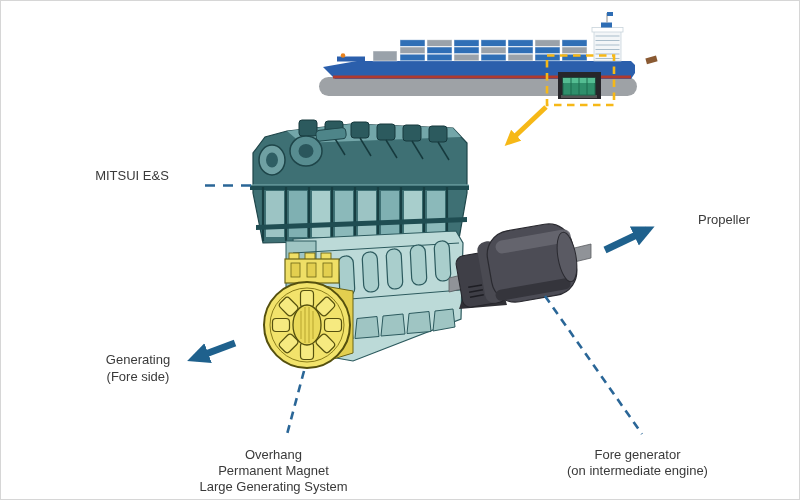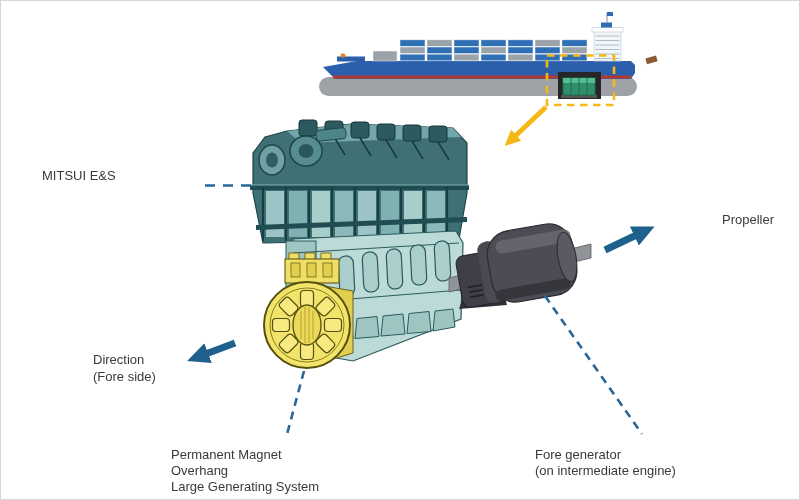--- a/index.html
+++ b/index.html
@@ -4,21 +4,21 @@
 <style>
   html,body{margin:0;padding:0;background:#fff;}
   #stage{
     position:relative;width:800px;height:500px;background:#fff;
     border:1px solid #d6d6d6;box-sizing:border-box;overflow:hidden;
     font-family:"Liberation Sans",sans-serif;
   }
   #diagram-svg{position:absolute;left:0;top:0;}
   .lbl{
     position:absolute;font-size:13px;line-height:16px;color:var(--text,#3a3a3a);
-    text-align:left;white-space:nowrap;
+    text-align:center;white-space:nowrap;
   }
   .lbl3{line-height:15.8px;}
 </style>
 </head>
 <body>
 
 <div id="stage">
 
 <svg id="diagram-svg" width="800" height="500" viewBox="0 0 800 500">
   <defs>
@@ -228,30 +228,30 @@
   </g>
 
   <line x1="604" y1="249" x2="646" y2="229" stroke="var(--arrow-blue,#1F618D)" stroke-width="7" marker-end="url(#mBlue)"></line>
   <line x1="234" y1="342" x2="194" y2="357" stroke="var(--arrow-blue,#1F618D)" stroke-width="7" marker-end="url(#mBlue)"></line>
 </svg>
 
 <div class="lbl" style="left:41px;top:167px;width:180px">
   <div>MITSUI E&amp;S</div>
 </div>
 
-<div class="lbl" style="left:673px;top:211px;width:100px;text-align:right">Propeller</div>
+<div class="lbl" style="left:673px;top:211px;width:100px;text-align:center">Propeller</div>
 
 <div class="lbl" style="left:92px;top:350px;width:90px;line-height:17px">
-  <div>Direction</div>
+  <div>Generating</div>
   <div>(Fore side)</div>
 </div>
 
 <div class="lbl lbl3" style="left:170px;top:446px;width:205px">
+  <div>Overhang</div>
   <div>Permanent Magnet</div>
-  <div>Overhang</div>
   <div>Large Generating  System</div>
 </div>
 
 <div class="lbl lbl3" style="left:534px;top:446px;width:205px">
   <div>Fore generator</div>
   <div>(on intermediate  engine)</div>
 </div>
 
 </div>
 

